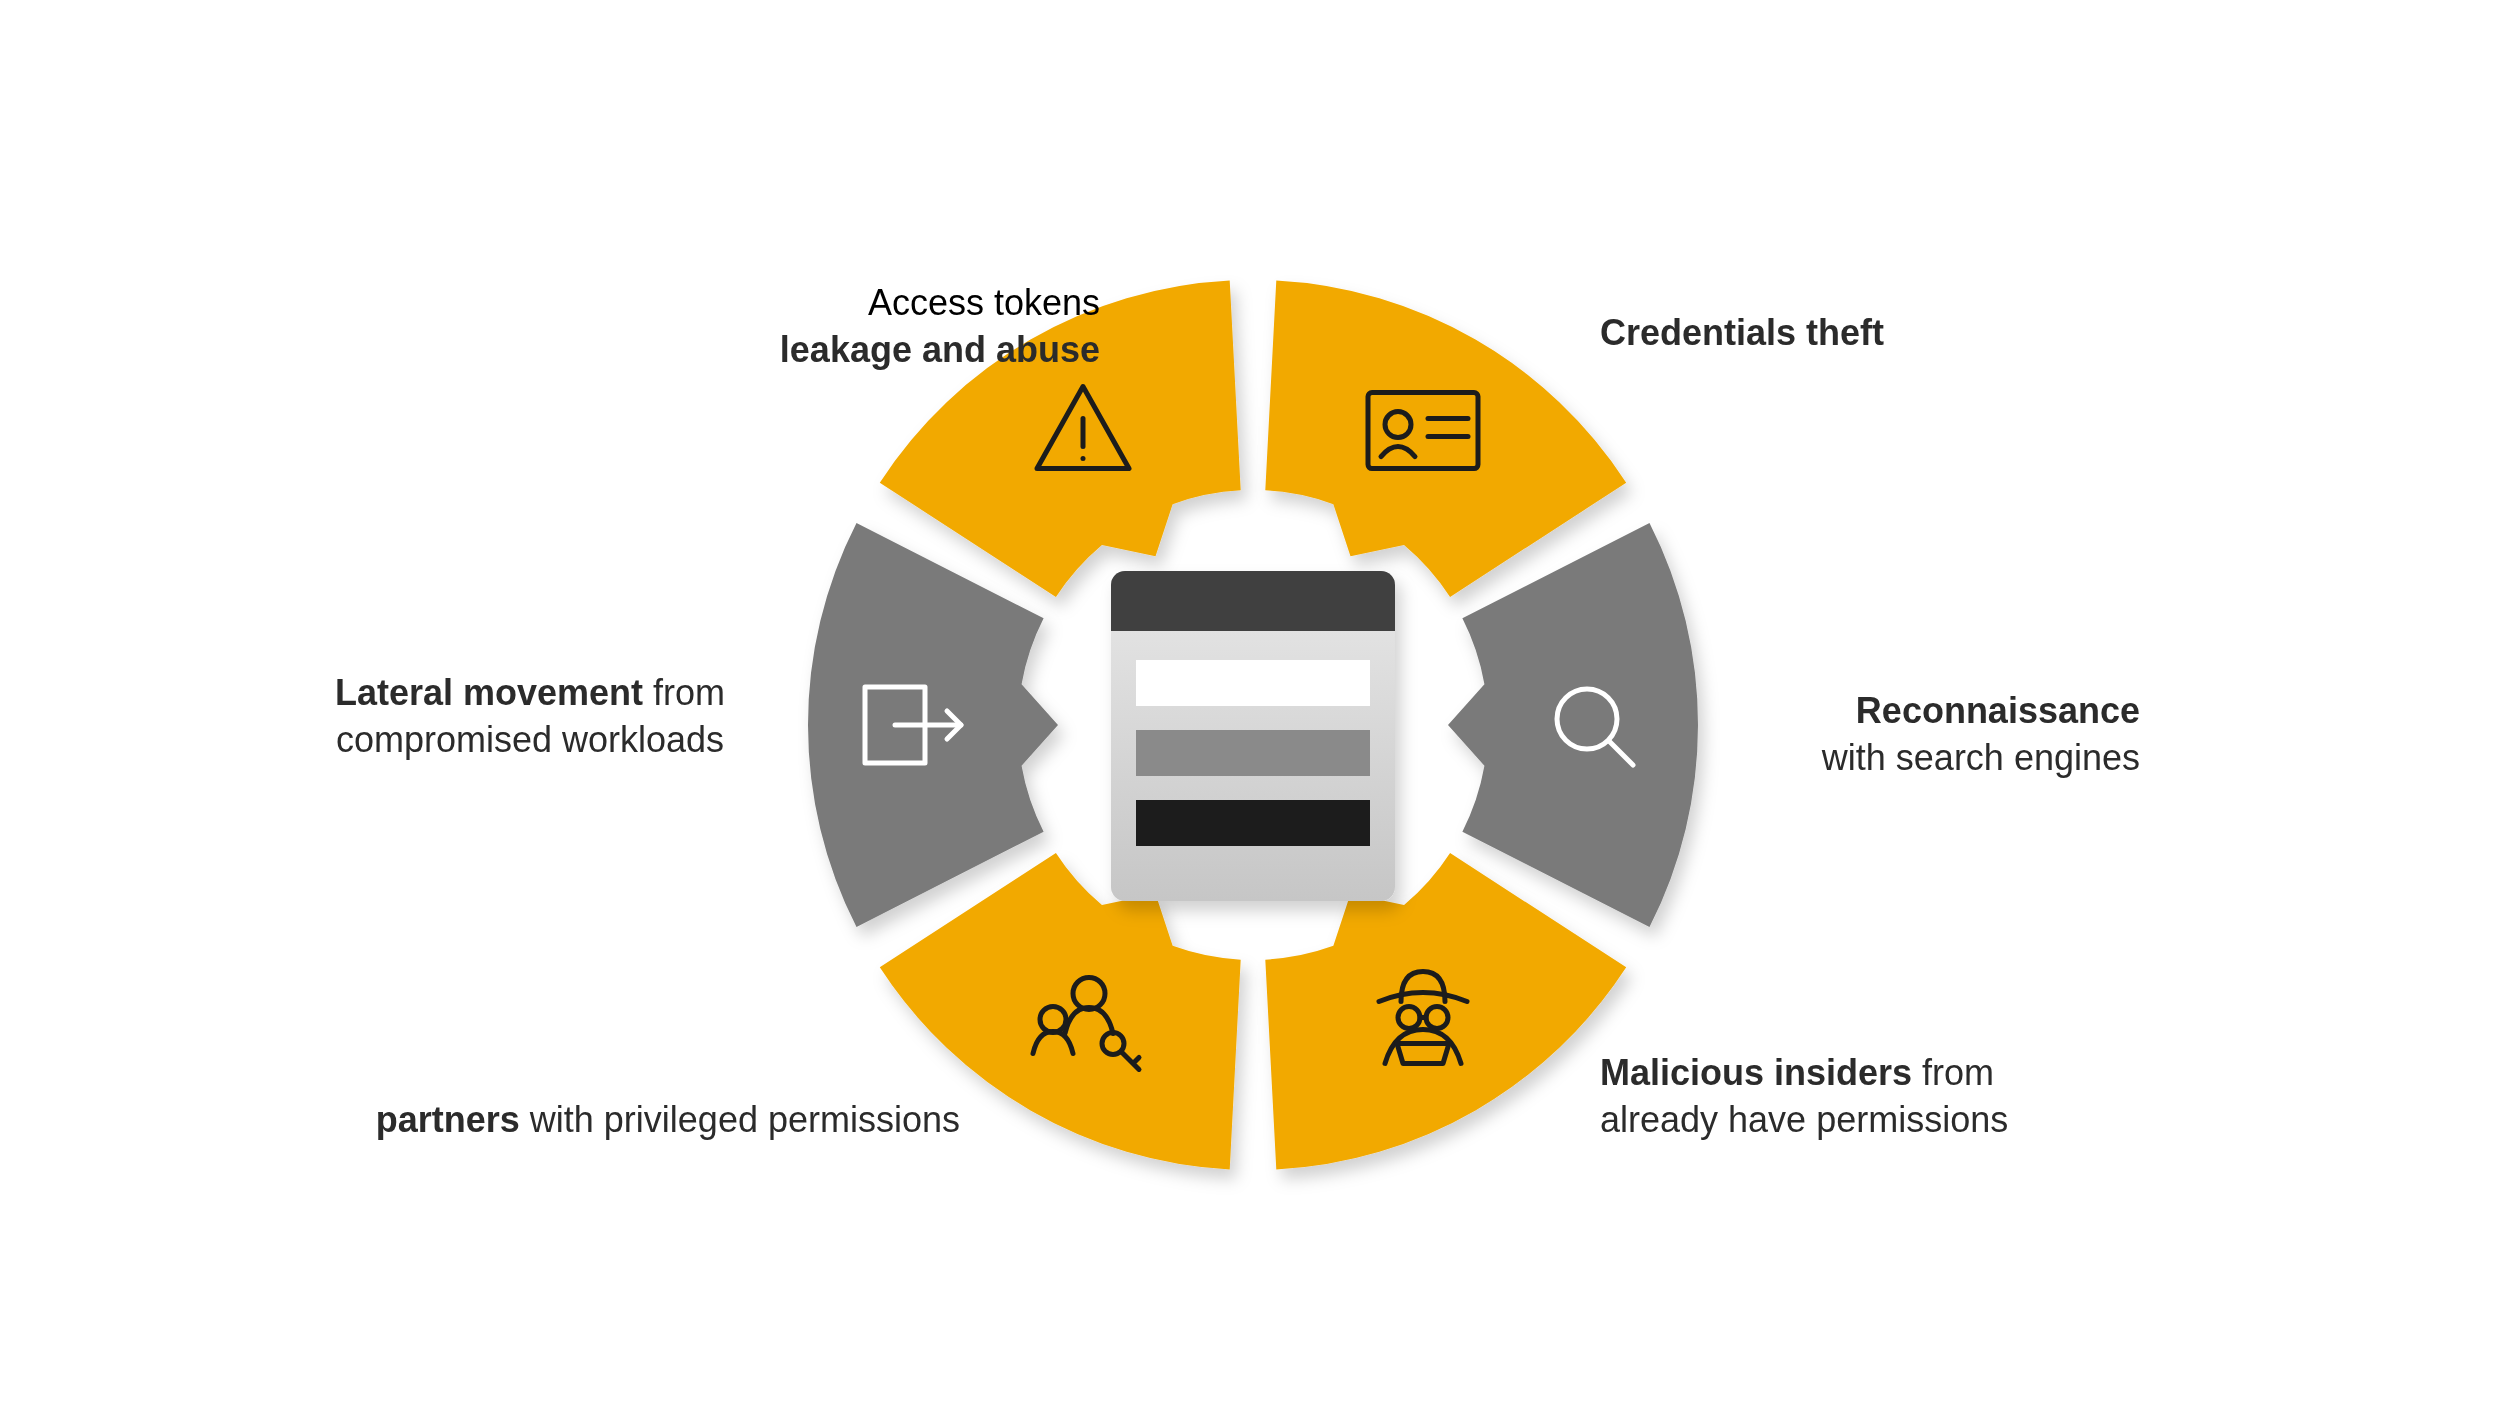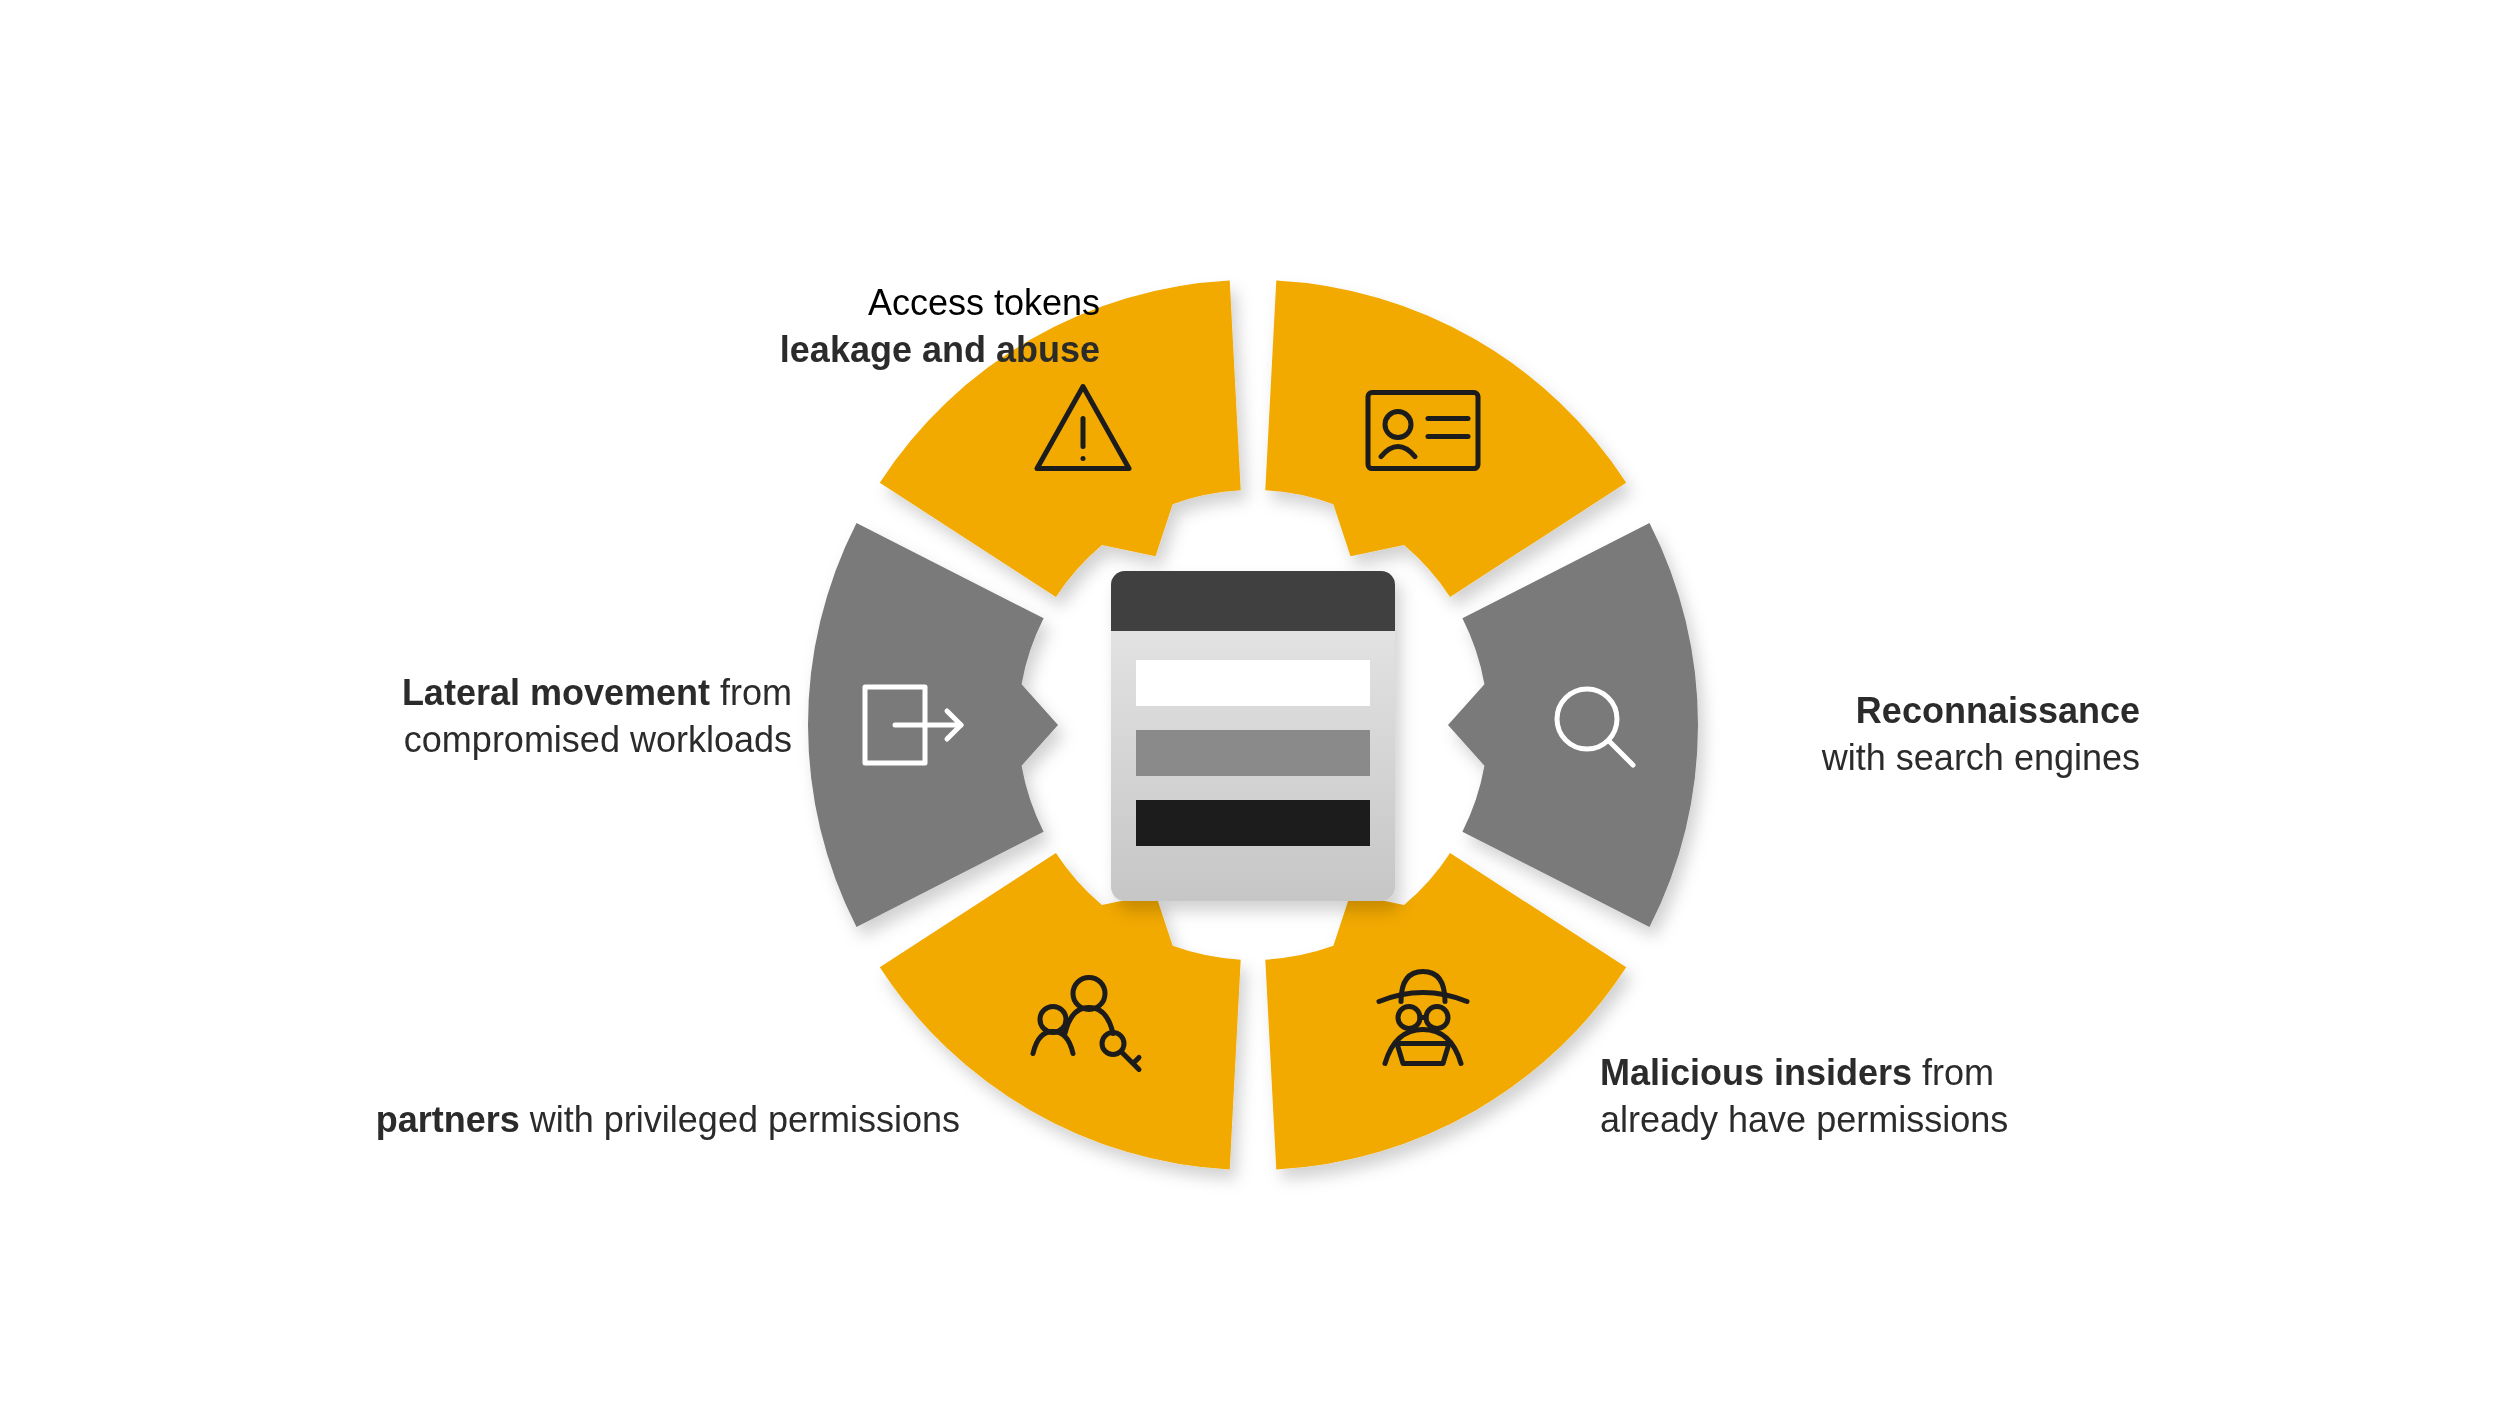--- a/index.html
+++ b/index.html
@@ -109,34 +109,37 @@
     <circle cx="0" cy="28" r="2.5" fill="currentColor" stroke="none"></circle>
   </g>
       </g>
   </svg>
 
   <div class="label" style="left:620px; top:280px; width:480px; text-align:right;">
     <span class="muted">Access tokens</span><br>
     <b>leakage and abuse</b>
   </div>
 
+  <div class="label" style="left:1600px; top:310px; width:520px; text-align:left;">
+    <b>Credentials theft</b>
+  </div>
 
   <div class="label" style="left:1620px; top:670px; width:520px; text-align:right;margin-top:18px;">
     <b>Reconnaissance</b><br>
     <span>with search engines</span>
   </div>
 
   <div class="label" style="left:1600px; top:1050px; width:520px; text-align:left;">
     <b>Malicious insiders</b><span> from</span><br>
     <span>already have permissions</span>
   </div>
 
   <div class="label" style="left:300px; top:1050px; width:660px; text-align:right;">
     <br>
     <b>partners</b><span> with privileged permissions</span>
   </div>
 
-  <div class="label" style="left:252px; top:670px; width:540px; text-align:right;">
+  <div class="label" style="left:260px; top:670px; width:540px; text-align:center;">
     <b>Lateral movement</b><span> from</span><br>
     <span>compromised workloads</span>
   </div>
 
 </div>
 
 </body></html>

